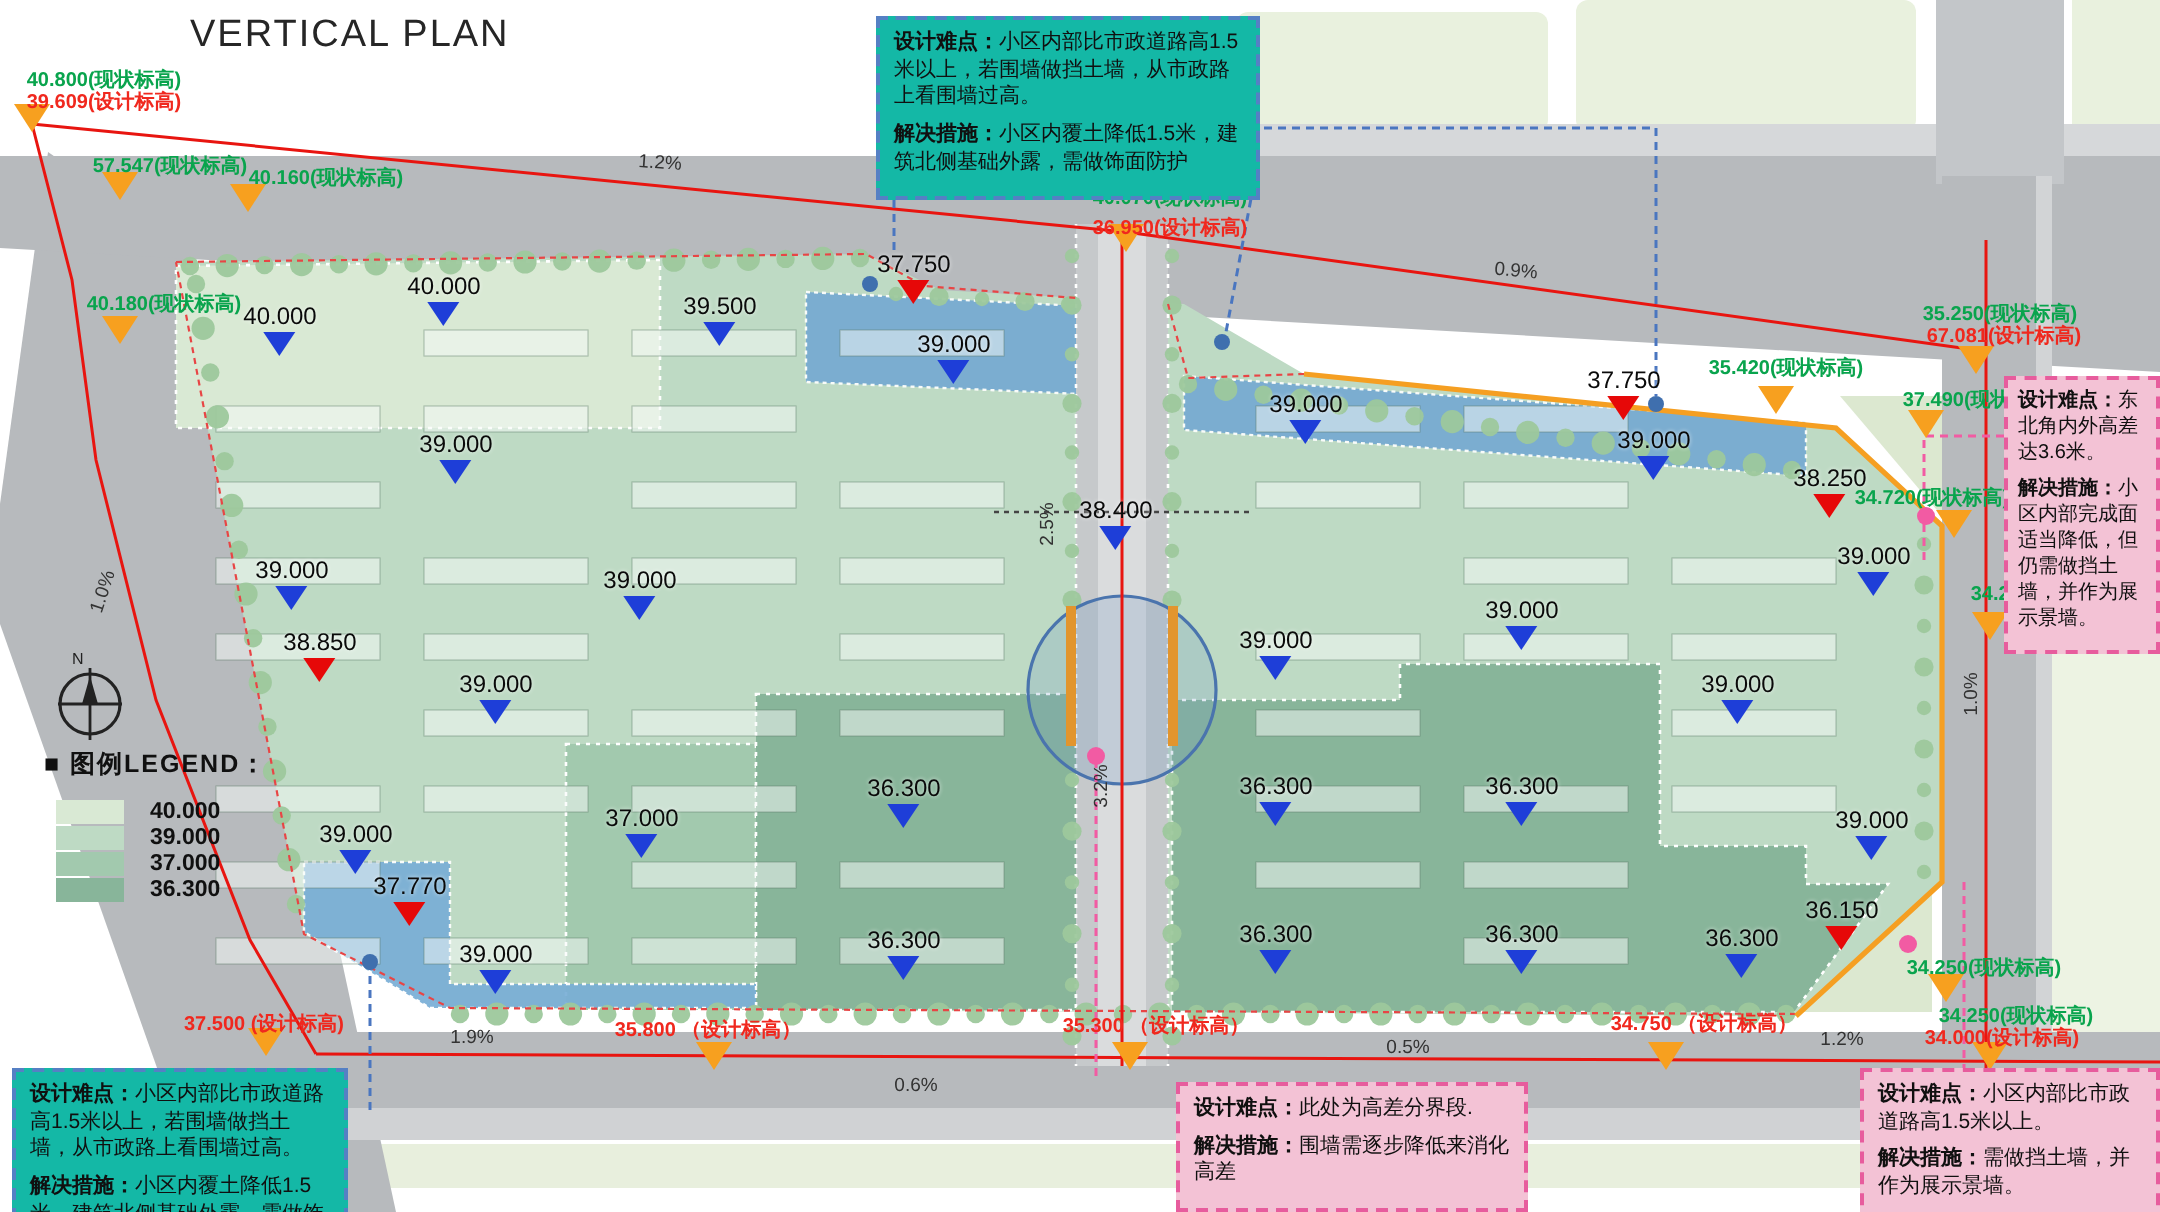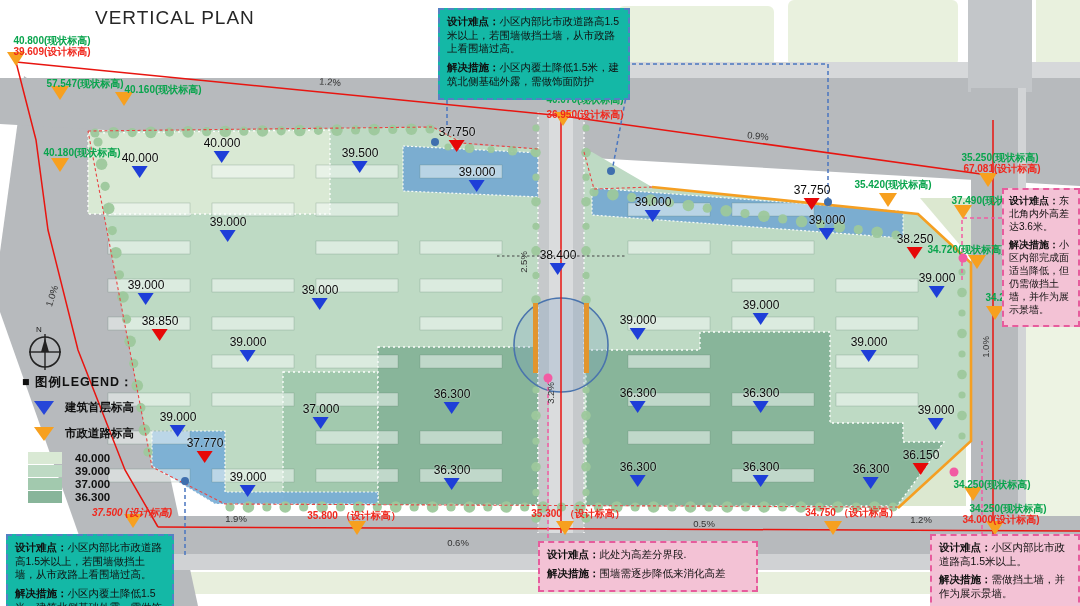--- a/index.html
+++ b/index.html
@@ -37,21 +37,21 @@
   .dotP{position:absolute;width:9px;height:9px;border-radius:50%;background:#f25ba3;
         transform:translate(-50%,-50%);z-index:4;}
   .co{position:absolute;z-index:8;font-size:10.5px;line-height:1.3;color:#101010;padding:5px 7px;box-sizing:border-box;}
   .co p{margin:0 0 5px 0;}
   .co b{font-weight:bold;}
   .co.blue{background:#14b8a6;border:2px dashed #5580c4;}
   .co.pink{background:#f3c2d5;border:2px dashed #e75c9d;}
   #co-top{left:438px;top:8px;width:192px;}
   #co-right{left:1002px;top:188px;width:78px;font-size:10px;padding:4px 5px;}
   #co-bl{left:6px;top:534px;width:168px;}
-  #co-bc{left:538px;top:541px;width:220px;}
+  #co-bc{left:588px;top:541px;width:176px;}
   #co-br{left:930px;top:534px;width:150px;}
 </style>
 </head>
 <body>
 
 <div id="stage">
 
   <svg id="plan" width="1080" height="606" viewBox="0 0 1080 606">
     <g>
       <rect x="618" y="6" width="156" height="60" rx="6" fill="#e9f1de"></rect>
@@ -295,30 +295,20 @@
       <text x="36" y="332" font-size="8" fill="#222">N</text>
     </g>
   </svg>
 
   <div class="hd">
     <div class="en">VERTICAL PLAN</div>
   </div>
 
   <div id="legend">
     <div class="lt">■ 图例LEGEND：</div>
-    <div id="legend-items">
-        <div class="lg-row">
-          <span class="lg-tri" style="border-top-color: rgb(39, 70, 216);"></span>
-          <span class="lg-label">建筑首层标高</span>
-        </div>
-        <div class="lg-row">
-          <span class="lg-tri" style="border-top-color: rgb(247, 160, 31);"></span>
-          <span class="lg-label">市政道路标高</span>
-        </div>
-      </div>
     <div class="lg-zones" id="legend-zones">
         <div class="lg-zone">
           <span class="lg-sw" style="background: rgb(217, 233, 212);"></span>
           <span class="lg-zv">40.000</span>
         </div>
         <div class="lg-zone">
           <span class="lg-sw" style="background: rgb(190, 218, 196);"></span>
           <span class="lg-zv">39.000</span>
         </div>
         <div class="lg-zone">
@@ -511,21 +501,21 @@
       <div class="rlabel r" style="left: 585px; top: 110px;">36.950(设计标高)</div>
       <div class="rlabel g" style="left: 1000px; top: 153px;">35.250(现状标高)</div>
       <div class="rlabel r" style="left: 1002px; top: 164px;">67.081(设计标高)</div>
       <div class="rlabel g" style="left: 893px; top: 180px;">35.420(现状标高)</div>
       <div class="rlabel g" style="left: 990px; top: 196px;">37.490(现状标高)</div>
       <div class="rlabel g" style="left: 966px; top: 245px;">34.720(现状标高)</div>
       <div class="rlabel g" style="left: 1024px; top: 293px;">34.250(现状标高)</div>
       <div class="rlabel g" style="left: 992px; top: 480px;">34.250(现状标高)</div>
       <div class="rlabel g" style="left: 1008px; top: 504px;">34.250(现状标高)</div>
       <div class="rlabel r" style="left: 1001px; top: 515px;">34.000(设计标高)</div>
-      <div class="rlabel r" style="left: 132px; top: 508px; font-style: italic;">37.500 (设计标高)</div>
+      <div class="rlabel r" style="left: 132px; top: 508px;">37.500 (设计标高)</div>
       <div class="rlabel r" style="left: 354px; top: 511px;">35.800 （设计标高）</div>
       <div class="rlabel r" style="left: 578px; top: 509px;">35.300 （设计标高）</div>
       <div class="rlabel r" style="left: 852px; top: 508px;">34.750 （设计标高）</div>
     </div>
   <div id="slopes">
       <div class="slope" style="left: 330px; top: 82px; transform: translate(-50%, -50%) rotate(4deg);">1.2%</div>
       <div class="slope" style="left: 758px; top: 136px; transform: translate(-50%, -50%) rotate(5deg);">0.9%</div>
       <div class="slope" style="left: 52px; top: 296px; transform: translate(-50%, -50%) rotate(-72deg);">1.0%</div>
       <div class="slope" style="left: 524px; top: 262px; transform: translate(-50%, -50%) rotate(-90deg);">2.5%</div>
       <div class="slope" style="left: 551px; top: 393px; transform: translate(-50%, -50%) rotate(-90deg);">3.2%</div>

